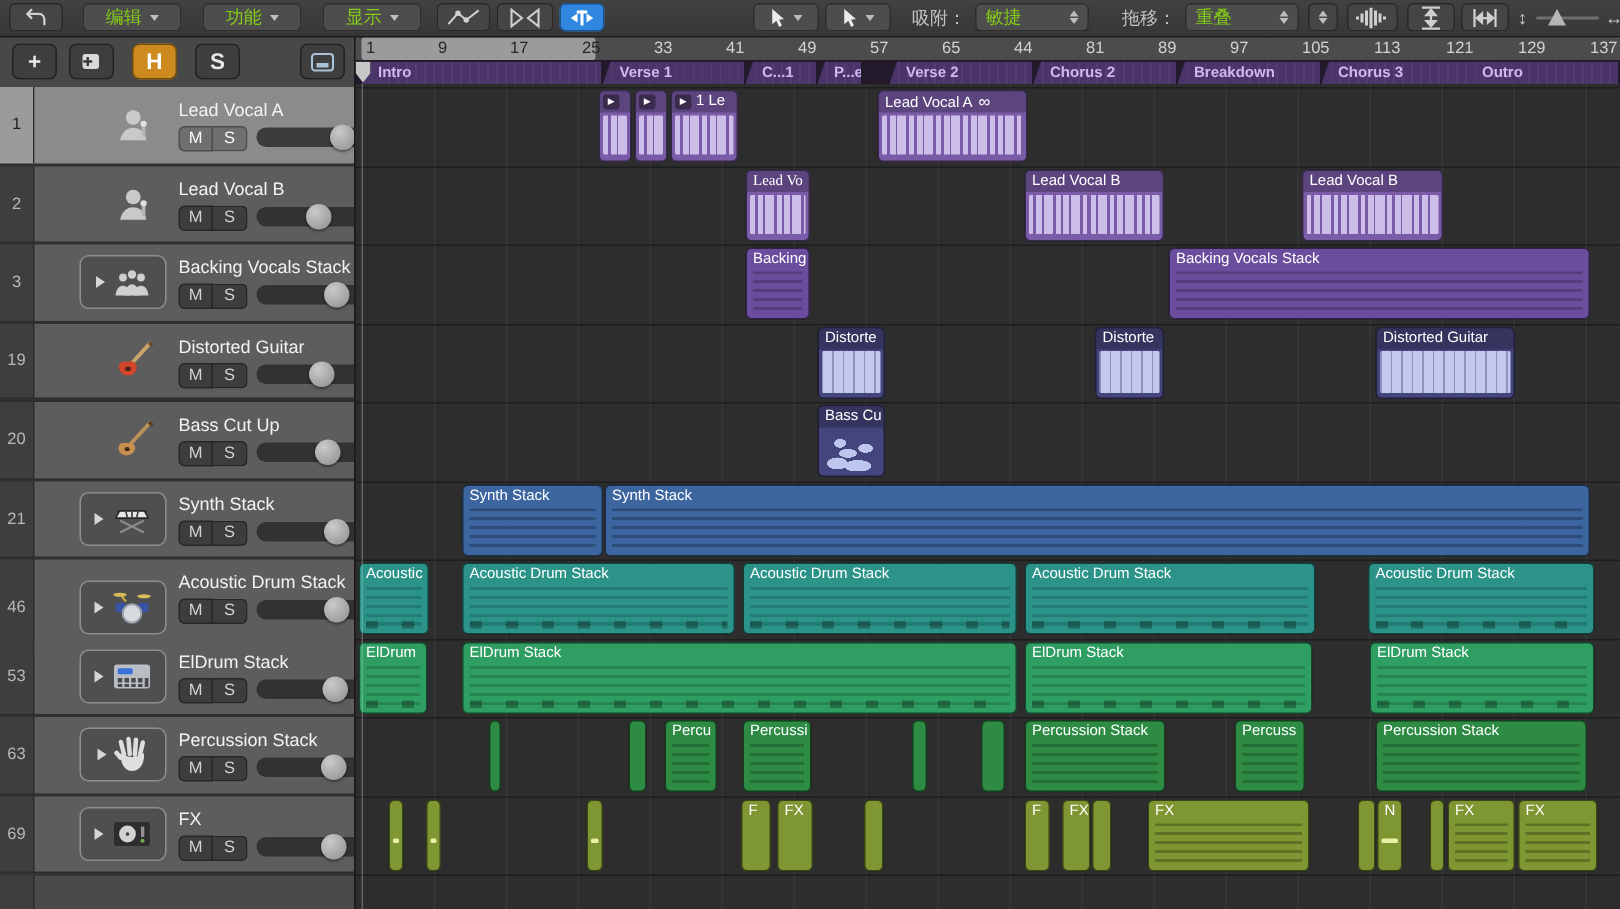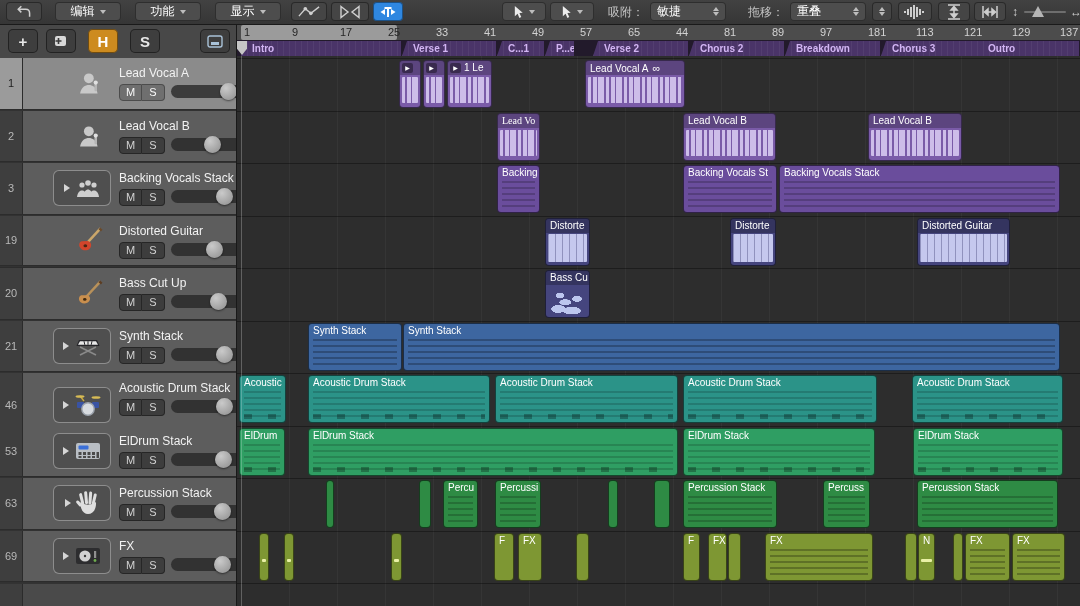--- a/index.html
+++ b/index.html
@@ -2,21 +2,21 @@
 <html><head>
 <meta charset="utf-8">
 <style>
   html,body{margin:0;padding:0;background:#1b1b1b}
   #app{position:relative;width:1080px;height:606px;overflow:hidden;background:#2c2c2c;
        font-family:"Liberation Sans",sans-serif;color:#ddd;-webkit-user-select:none}
   
   .topbar{position:absolute;left:0;top:0;width:1080px;height:24px;
           background:linear-gradient(#424242,#363636);border-bottom:1px solid #1a1a1a}
   .tbtn{position:absolute;top:2px;height:19px;background:#4d4d4d;border-radius:4px;
-        color:#ffffff;font-size:12px;display:flex;align-items:center;justify-content:center;
+        color:#84cc16;font-size:12px;display:flex;align-items:center;justify-content:center;
         gap:5px;box-shadow:inset 0 0 0 1px rgba(0,0,0,.4);cursor:default}
   .tbtn.icononly{background:#454545}
   .tbtn.active{background:#2f87e0}
   .tlabel{position:absolute;top:0;height:24px;line-height:24px;font-size:12px;color:#c2c2c2}
   .cdown{width:0;height:0;border-left:3.5px solid transparent;border-right:3.5px solid transparent;
          border-top:4px solid #bdbdbd}
   .updown{display:flex;flex-direction:column;gap:1px;align-items:center}
   .updown i{display:block;width:0;height:0;border-left:3px solid transparent;border-right:3px solid transparent}
   .updown .u{border-bottom:4px solid #bdbdbd}.updown .d{border-top:4px solid #bdbdbd}
   .zslider{position:absolute;top:11px;height:2px;background:#6e6e6e;border-radius:1px}
@@ -260,21 +260,21 @@
       <span class="barnum onlight" style="left: 152px;">25</span>
       <span class="barnum" style="left: 200px;">33</span>
       <span class="barnum" style="left: 248px;">41</span>
       <span class="barnum" style="left: 296px;">49</span>
       <span class="barnum" style="left: 344px;">57</span>
       <span class="barnum" style="left: 392px;">65</span>
       <span class="barnum" style="left: 440px;">44</span>
       <span class="barnum" style="left: 488px;">81</span>
       <span class="barnum" style="left: 536px;">89</span>
       <span class="barnum" style="left: 584px;">97</span>
-      <span class="barnum" style="left: 632px;">181</span>
+      <span class="barnum" style="left: 632px;">105</span>
       <span class="barnum" style="left: 680px;">113</span>
       <span class="barnum" style="left: 728px;">121</span>
       <span class="barnum" style="left: 776px;">129</span>
       <span class="barnum" style="left: 824px;">137</span>
     </div>
   <div class="markerrow" id="markers">
       <div class="marker" style="left: 5px; width: 160px;">Intro</div>
       <div class="marker" style="left: 166px; width: 94px;">Verse 1</div>
       <div class="marker" style="left: 261px; width: 47px;">C...1</div>
       <div class="marker" style="left: 309px; width: 29px;">P...e</div>
@@ -607,24 +607,20 @@
       </div>
       <div class="region" style="left: 631px; top: 56.5px; width: 94px; background: rgb(122, 91, 168);">
         <div class="band"></div>
         <div class="rlabel">Lead Vocal B</div>
         <div class="wv" style="background: repeating-linear-gradient(90deg, rgb(205, 189, 233) 0px, rgb(205, 189, 233) 3px, transparent 3px, transparent 5px, rgb(205, 189, 233) 5px, rgb(205, 189, 233) 9px, transparent 9px, transparent 10px, rgb(205, 189, 233) 10px, rgb(205, 189, 233) 16px, transparent 16px, transparent 18px);"></div>
       </div>
       <div class="region" style="left: 260px; top: 109px; width: 43px; background: rgb(106, 77, 156);">
         <div class="rlabel">Backing</div>
         <div class="hstripes" style="background: repeating-linear-gradient(rgba(0, 0, 0, 0.2) 0px, rgba(0, 0, 0, 0.2) 2px, transparent 2px, transparent 6px);"></div>
       </div>
-      <div class="region" style="left: 446px; top: 109px; width: 94px; background: rgb(106, 77, 156);">
-        <div class="rlabel">Backing Vocals St</div>
-        <div class="hstripes" style="background: repeating-linear-gradient(rgba(0, 0, 0, 0.2) 0px, rgba(0, 0, 0, 0.2) 2px, transparent 2px, transparent 6px);"></div>
-      </div>
       <div class="region" style="left: 542px; top: 109px; width: 281px; background: rgb(106, 77, 156);">
         <div class="rlabel">Backing Vocals Stack</div>
         <div class="hstripes" style="background: repeating-linear-gradient(rgba(0, 0, 0, 0.2) 0px, rgba(0, 0, 0, 0.2) 2px, transparent 2px, transparent 6px);"></div>
       </div>
       <div class="region" style="left: 308px; top: 161.5px; width: 45px; background: rgb(69, 69, 126);">
         <div class="band"></div>
         <div class="rlabel">Distorte</div>
         <div class="gwv" style="background: rgb(197, 200, 238);"></div>
       </div>
       <div class="region" style="left: 493px; top: 161.5px; width: 46px; background: rgb(69, 69, 126);">

